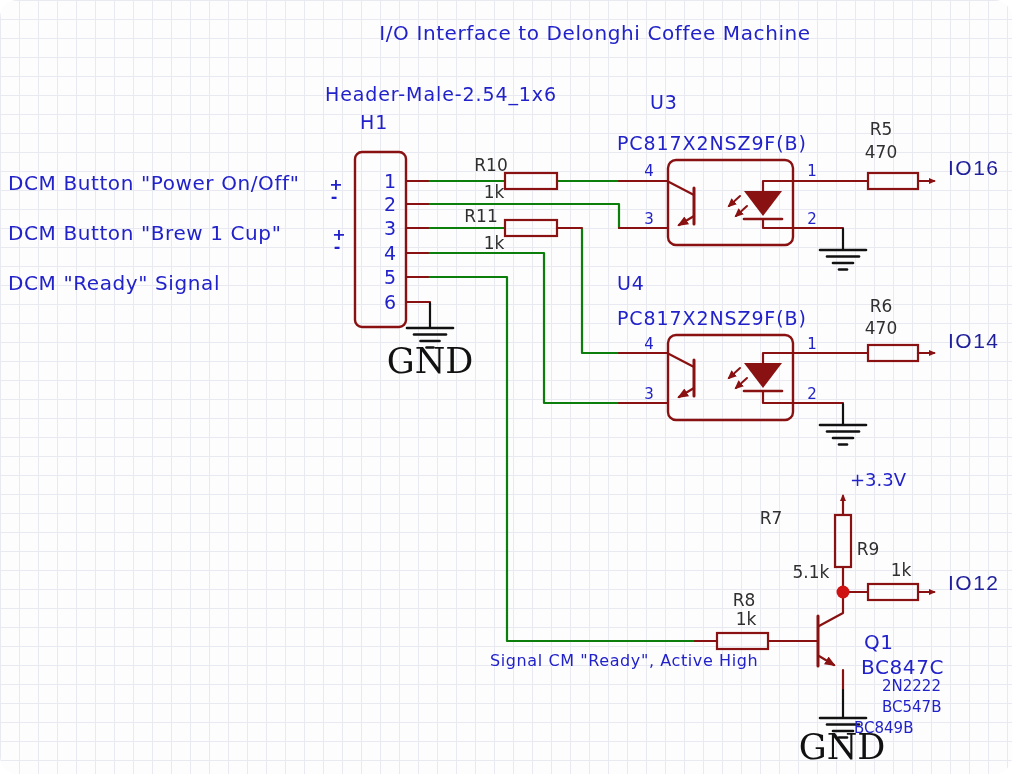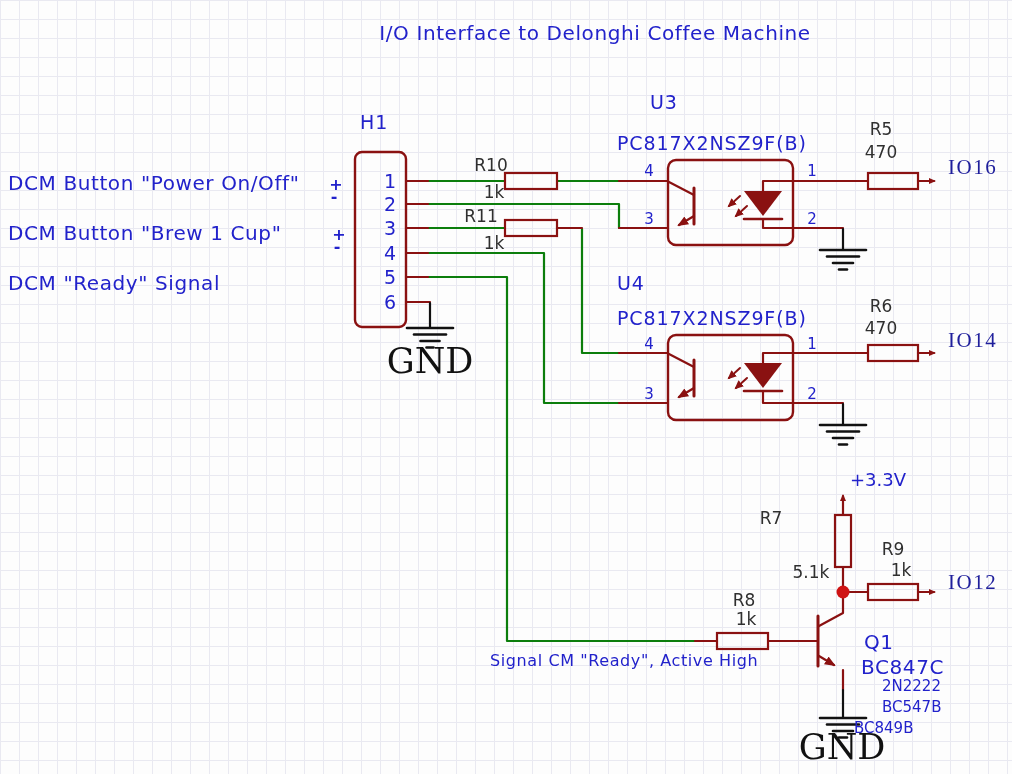--- a/index.html
+++ b/index.html
@@ -4,28 +4,29 @@
 <style>
   html,body{margin:0;padding:0;background:#fff;}
   #sheet{
     position:relative;width:1012px;height:774px;overflow:hidden;
     background-color:#fdfdfd;
     background-image:
       linear-gradient(#e9e9f1 1px, transparent 1px),
       linear-gradient(90deg,#e9e9f1 1px, transparent 1px);
     background-size:19px 19px;
     font-family:"DejaVu Sans", sans-serif;
+    border-radius:18px;
   }
   #sheet svg{position:absolute;left:0;top:0;}
   .t{position:absolute;white-space:nowrap;line-height:1;}
   .c{transform:translate(-50%,-50%);}
   .l{transform:translateY(-50%);}
   .blue{color:#2222cb;}
   .blk{color:#2f2f2f;}
-  .navy{color:#1f1f9c;font-family:Liberation Serif, serif;letter-spacing:1.5px;}
+  .navy{color:#1f1f9c;font-family:Liberation Sans, sans-serif;letter-spacing:1.5px;}
   .serif{color:#111;font-family:"DejaVu Serif", serif;}
   .f20{font-size:20px;letter-spacing:.6px;}
   .f19{font-size:19px;letter-spacing:.9px;}
   .f18{font-size:18px;}
   .f17{font-size:17px;}
   .f16{font-size:16px;letter-spacing:.6px;}
   .f15{font-size:15px;}
   .f21{font-size:21px;}
   .f27{font-size:35px;}
   .pin{font-size:19px;}
@@ -172,20 +173,21 @@
     <path d="M843,690 V717" stroke-width="2.2"></path>
     <path d="M820,718 H866"></path>
         <path d="M827,724.5 H859"></path>
         <path d="M833,731 H853"></path>
         <path d="M839,737.5 H847"></path>
   </g>
 </svg>
 
   <div class="t c blue f20" style="left:595px;top:33px">I/O Interface to Delonghi Coffee Machine</div>
 
+  <div class="t l blue f19" style="left:325px;top:94px">Header-Male-2.54_1x6</div>
   <div class="t l blue f19" style="left:360px;top:122px">H1</div>
 
   <div class="t c blue pin" style="left:390px;top:181px">1</div>
   <div class="t c blue pin" style="left:390px;top:204px">2</div>
   <div class="t c blue pin" style="left:390px;top:228px">3</div>
   <div class="t c blue pin" style="left:390px;top:253px">4</div>
   <div class="t c blue pin" style="left:390px;top:277px">5</div>
   <div class="t c blue pin" style="left:390px;top:302px">6</div>
 
   <div class="t l blue f20" style="left:8px;top:183px">DCM Button "Power On/Off"</div>
@@ -199,21 +201,21 @@
   <div class="t c blk f17" style="left:491px;top:165px">R10</div>
   <div class="t c blk f17" style="left:494px;top:192px">1k</div>
   <div class="t c blk f17" style="left:481px;top:216px">R11</div>
   <div class="t c blk f17" style="left:494px;top:243px">1k</div>
   <div class="t c blk f17" style="left:881px;top:129px">R5</div>
   <div class="t c blk f17" style="left:881px;top:152px">470</div>
   <div class="t c blk f17" style="left:881px;top:306px">R6</div>
   <div class="t c blk f17" style="left:881px;top:328px">470</div>
   <div class="t c blk f17" style="left:771px;top:518px">R7</div>
   <div class="t c blk f17" style="left:811px;top:572px">5.1k</div>
-  <div class="t c blk f17" style="left:893px;top:549px">R9</div>
+  <div class="t c blk f17" style="left:868px;top:549px">R9</div>
   <div class="t c blk f17" style="left:901px;top:570px">1k</div>
   <div class="t c blk f17" style="left:744px;top:600px">R8</div>
   <div class="t c blk f17" style="left:746px;top:619px">1k</div>
 
   <div class="t l blue f19" style="left:650px;top:102px">U3</div>
   <div class="t l blue f19" style="left:617px;top:143px">PC817X2NSZ9F(B)</div>
   <div class="t c blue opin" style="left:649px;top:171px">4</div>
   <div class="t c blue opin" style="left:649px;top:219px">3</div>
   <div class="t c blue opin" style="left:812px;top:171px">1</div>
   <div class="t c blue opin" style="left:812px;top:219px">2</div>

